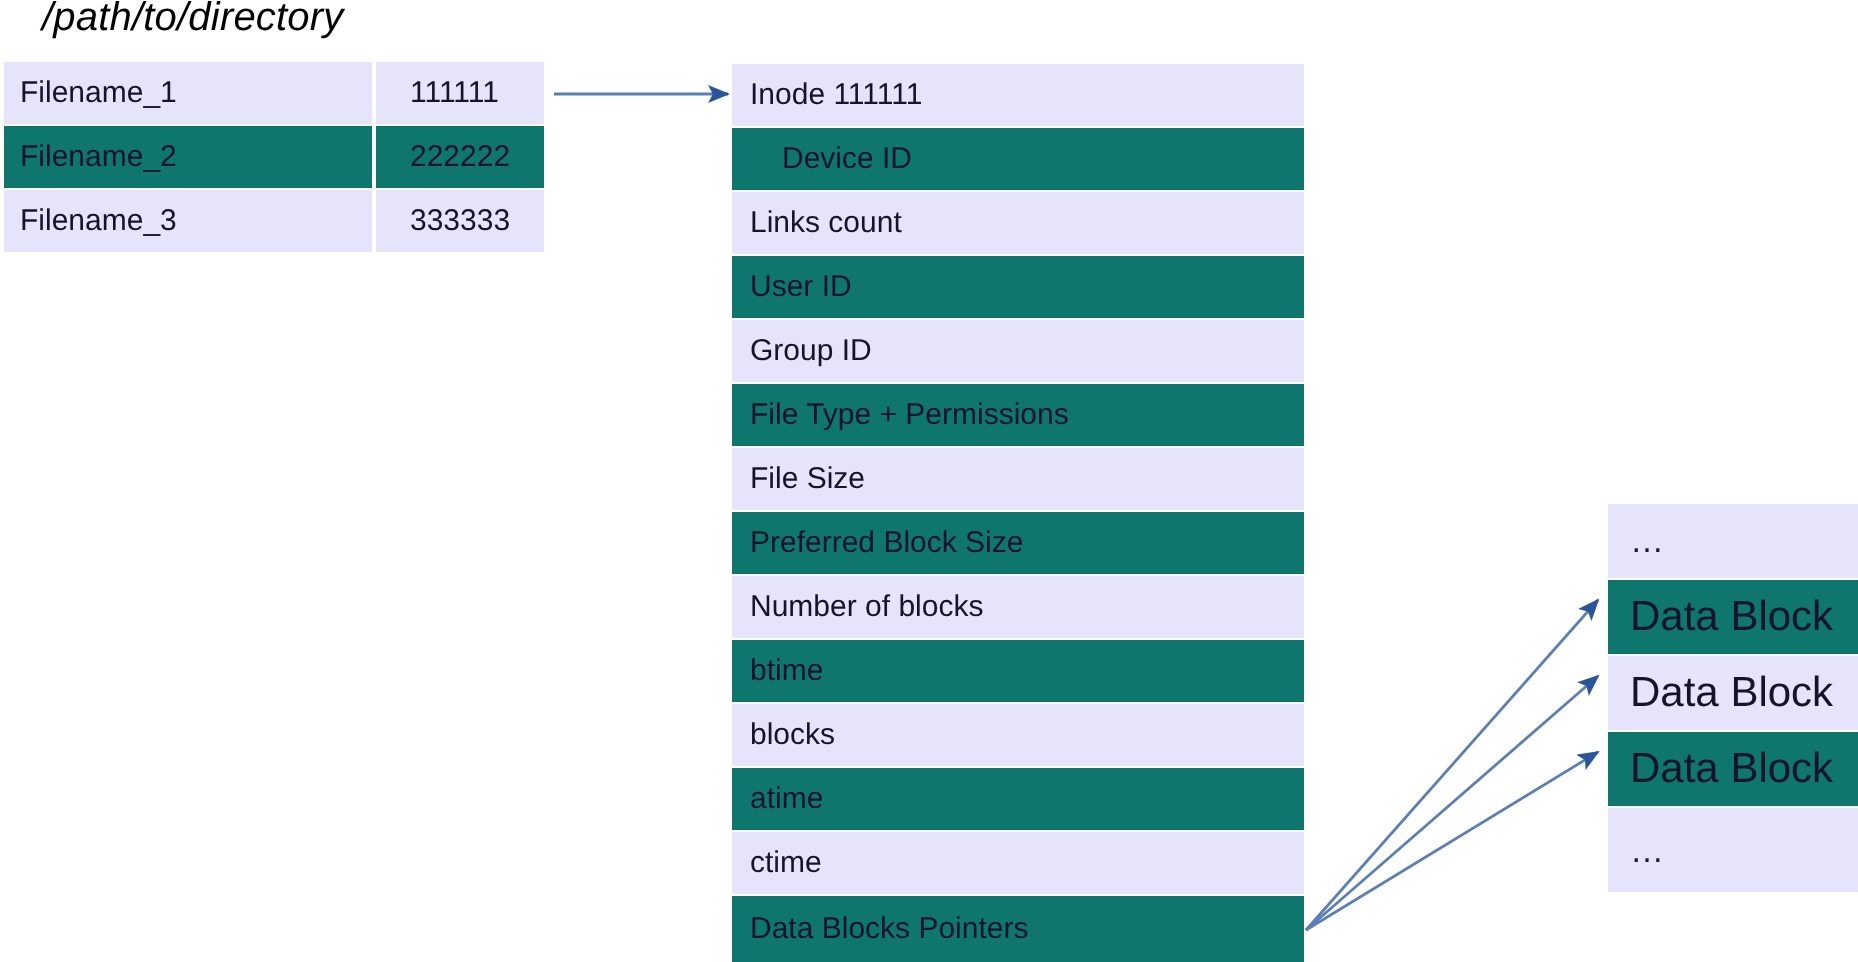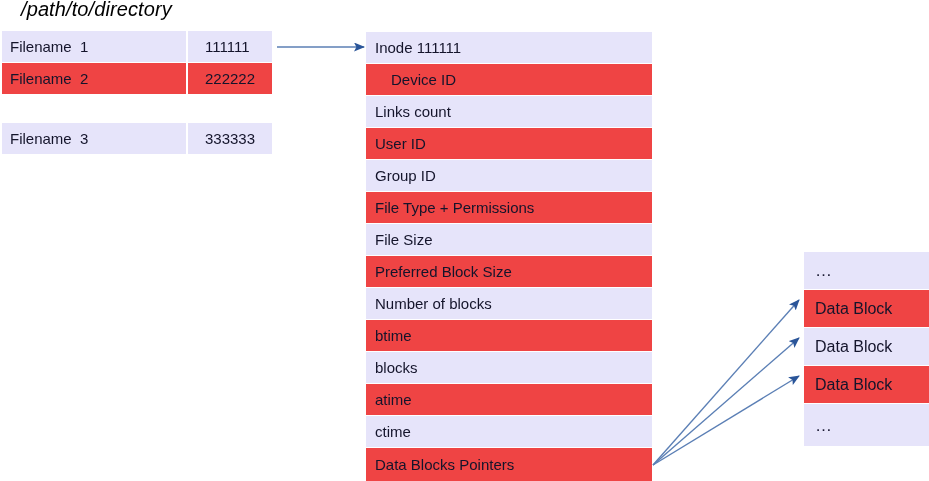--- a/index.html
+++ b/index.html
@@ -40,21 +40,21 @@
     position: absolute;
     box-sizing: border-box;
     display: flex;
     align-items: center;
     font-size: 15px;
     line-height: 1;
     color: #14142b;
     white-space: nowrap;
   }
   .row.light  { background: #e6e4fa; }
-  .row.dark   { background: #ef4444; }
+  .row.dark   { background: #0f766e; }
 
   
   #dir-table {
     position: absolute;
     left: 2px;
     top: 31px;
     width: 270px;
     height: 96px;
   }
   #dir-table .row {
@@ -111,21 +111,21 @@
     top: 252px;
     width: 125px;
     height: 194px;
   }
   #datablock-table .row {
     left: 0;
     width: 125px;
     height: 37px;
     padding-left: 11px;
     box-sizing: border-box;
-    font-size: 16px;
+    font-size: 21px;
   }
   #datablock-table .row.ellipsis {
     font-size: 17px;
     letter-spacing: 1.5px;
     color: #1a1a33;
   }
 
   
   #arrow-layer {
     position: absolute;
@@ -151,21 +151,21 @@
     </div>
     <div class="rowgap" style="top:31px;"></div>
 
     <div class="row dark" style="top:32px;">
       <span class="cell-name">Filename_2</span>
       <span class="cell-sep"></span>
       <span class="cell-inode">222222</span>
     </div>
     <div class="rowgap" style="top:63px;"></div>
 
-    <div class="row light" style="top:64px;margin-top:28px;">
+    <div class="row light" style="top:64px;">
       <span class="cell-name">Filename_3</span>
       <span class="cell-sep"></span>
       <span class="cell-inode">333333</span>
     </div>
   </div>
 
   <div id="inode-table">
     <div class="row light" style="top:0px;">Inode 111111</div>
     <div class="row dark" style="top:32px;padding-left:25px;">Device ID</div>
     <div class="row light" style="top:64px;">Links count</div>

